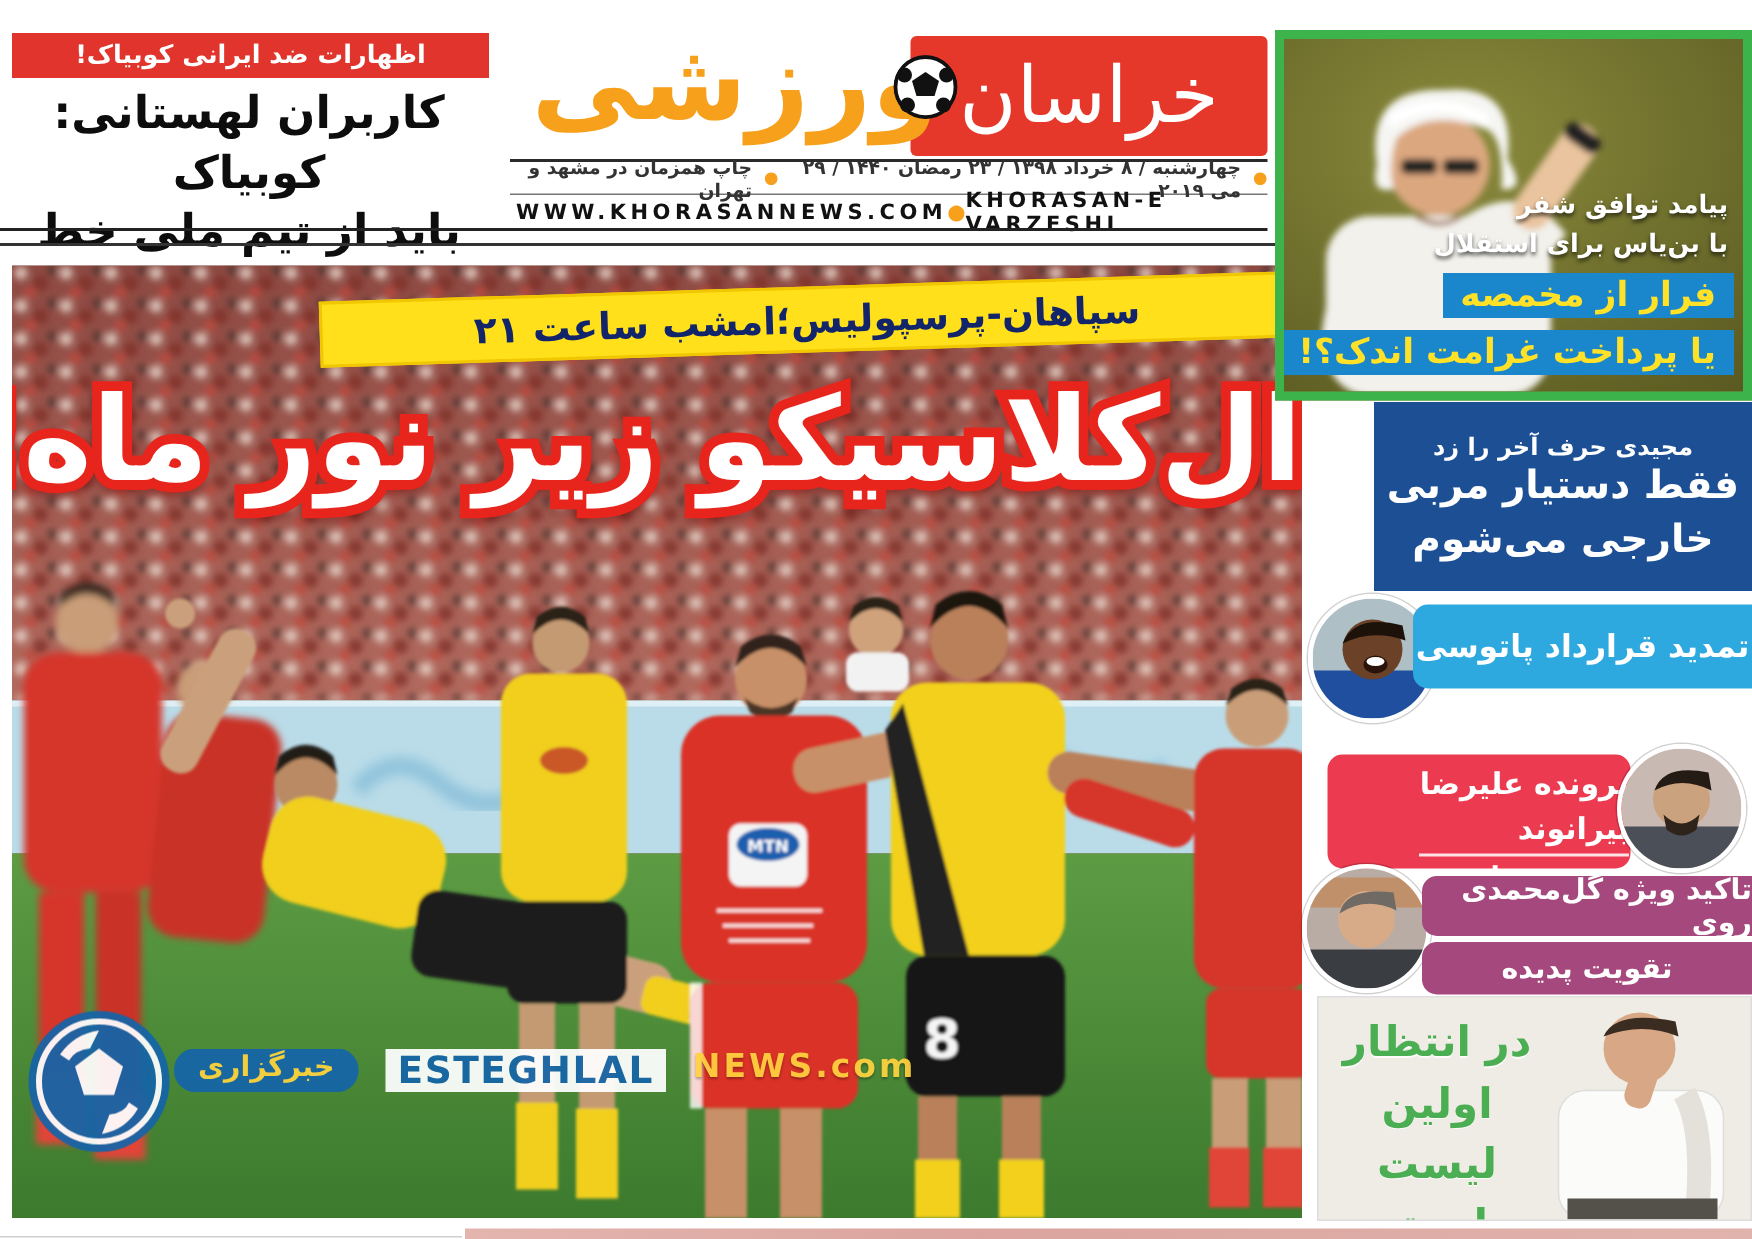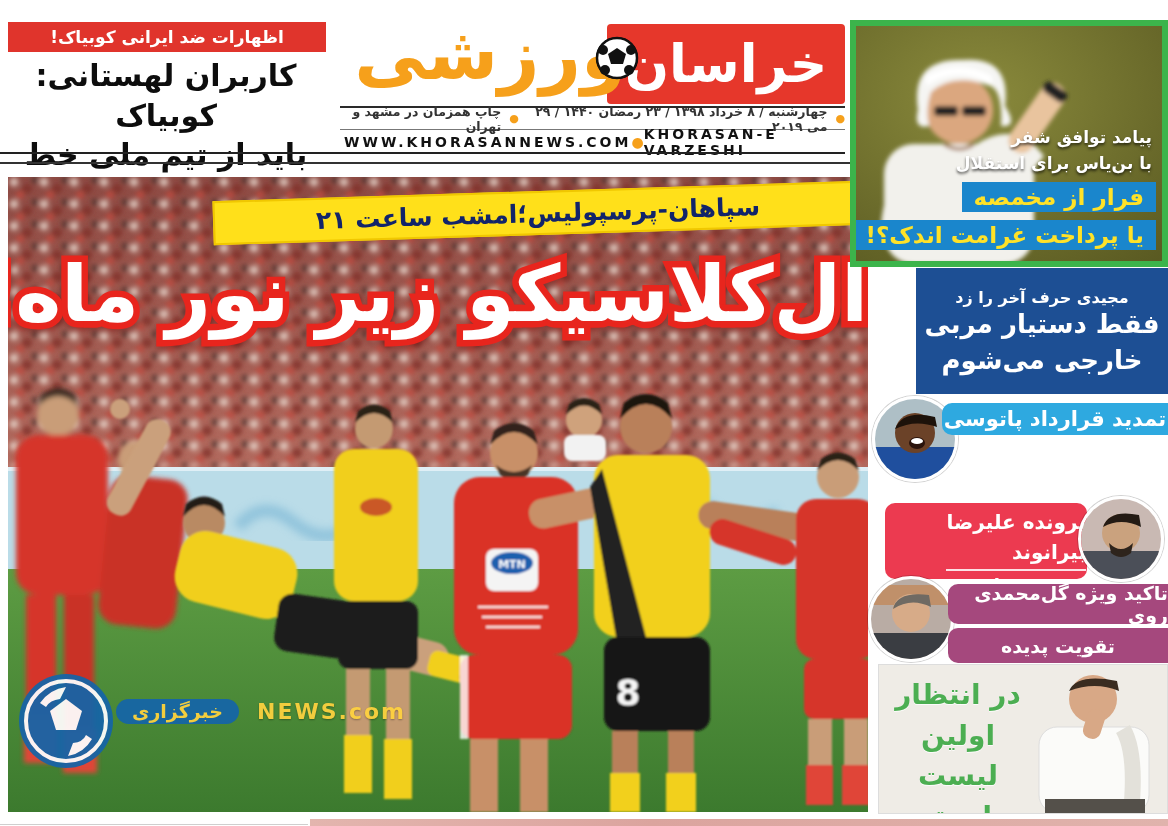--- a/index.html
+++ b/index.html
@@ -11,21 +11,21 @@
   .tl-kicker { position:absolute; left:8px; top:22px; width:318px; height:30px;
     background:#e0342c; color:#fff; font-size:17px; font-weight:bold;
     display:flex; align-items:center; justify-content:center; direction:rtl; }
   .tl-headline { position:absolute; left:0; top:56px; width:332px; text-align:center;
     color:#0d0d0d; font-size:30px; font-weight:bold; line-height:1.32; direction:rtl; }
 
   
   .logo-wrap { position:absolute; left:340px; top:6px; width:505px; height:98px; }
   .logo-red { position:absolute; right:0; top:18px; width:238px; height:80px; background:#e6372b;
     border-radius:4px; color:#fff; display:flex; align-items:center; justify-content:center;
-    font-size:52px; font-weight:bold; direction:rtl; }
+    font-size:52px; font-weight:normal; direction:rtl; }
   .logo-orange { position:absolute; left:0px; top:-4px; width:300px; height:104px; color:#f6a01b;
     font-size:72px; font-weight:bold; direction:rtl; display:flex; align-items:center; justify-content:center; }
   .logo-ball { position:absolute; left:255px; top:30px; width:44px; height:44px; }
   .date-row { position:absolute; left:340px; top:106px; width:505px; height:24px;
     border-top:2px solid #2a2a2a; border-bottom:1px solid #777;
     display:flex; align-items:center; justify-content:center; gap:8px;
     direction:rtl; color:#333; font-size:12.5px; font-weight:bold; }
   .date-row .dot { color:#f6a01b; font-size:11px; }
   .url-row { position:absolute; left:340px; top:130px; width:505px; height:23px;
     display:flex; align-items:center; justify-content:space-between; padding:0 4px;
@@ -74,21 +74,21 @@
     box-shadow:0 0 0 1px rgba(0,0,0,.18); overflow:hidden; }
   .circ svg { display:block; }
   .circ.patosi { left:872px; top:396px; width:86px; height:86px; }
   .circ.biran { left:1078px; top:496px; width:86px; height:86px; }
   .circ.golmo { left:868px; top:576px; width:86px; height:86px; }
 
   .banner { position:absolute; color:#fff; font-weight:bold; direction:rtl;
     display:flex; align-items:center; justify-content:center; }
   .banner.lb { background:#2ea9e0; border-radius:10px 0 0 10px; }
   .banner.pu { background:#a5487d; border-radius:10px 0 0 10px; }
-  .pat1 { left:942px; top:403px; width:226px; height:32px; font-size:21px; }
+  .pat1 { left:942px; top:403px; width:226px; height:56px; font-size:21px; }
   .pat2 { left:942px; top:447px; width:226px; height:37px; font-size:20px; }
   .gol1 { left:948px; top:584px; width:220px; height:40px; font-size:19px; }
   .gol2 { left:948px; top:628px; width:220px; height:35px; font-size:19px; }
 
   .biran-box { position:absolute; left:885px; top:503px; width:202px; height:76px;
     background:#ec3a50; border-radius:10px; color:#fff; direction:rtl; text-align:right; padding:4px 1px; }
   .biran-box .r1 { font-size:20px; font-weight:bold; line-height:1.5; }
   .biran-box .div { width:70%; height:2px; background:rgba(255,255,255,.85); margin:2px 0 3px; }
   .biran-box .r2 { font-size:18px; font-weight:bold; }
 
@@ -274,20 +274,21 @@
     <div class="watermark">
       <svg class="wm-ball" viewBox="0 0 100 100">
         <circle cx="50" cy="50" r="47" fill="#1565a8"></circle>
         <circle cx="50" cy="50" r="40" fill="none" stroke="#ffffff" stroke-width="4"></circle>
         <path d="M50,28 l16,12 -6,19 -20,0 -6,-19 z" fill="#ffffff"></path>
         <path d="M24,32 q10,-14 26,-16 l-6,12 q-10,1 -14,8 z" fill="#ffffff"></path>
         <path d="M76,68 q-8,14 -24,17 l5,-13 q10,-1 13,-8 z" fill="#ffffff"></path>
       </svg>
       <div class="wm-labels">
         <div class="wm-agency">خبرگزاری</div>
+        <div class="wm-name">ESTEGHLAL</div>
         <div class="wm-news">NEWS.com</div>
       </div>
     </div>
   </div>
 
   <div class="schafer">
     <svg width="306" height="235" viewBox="0 0 306 235">
       <defs>
         <radialGradient id="olive" cx="0.4" cy="0.3" r="1">
           <stop offset="0" stop-color="#8a8a3c"></stop>

